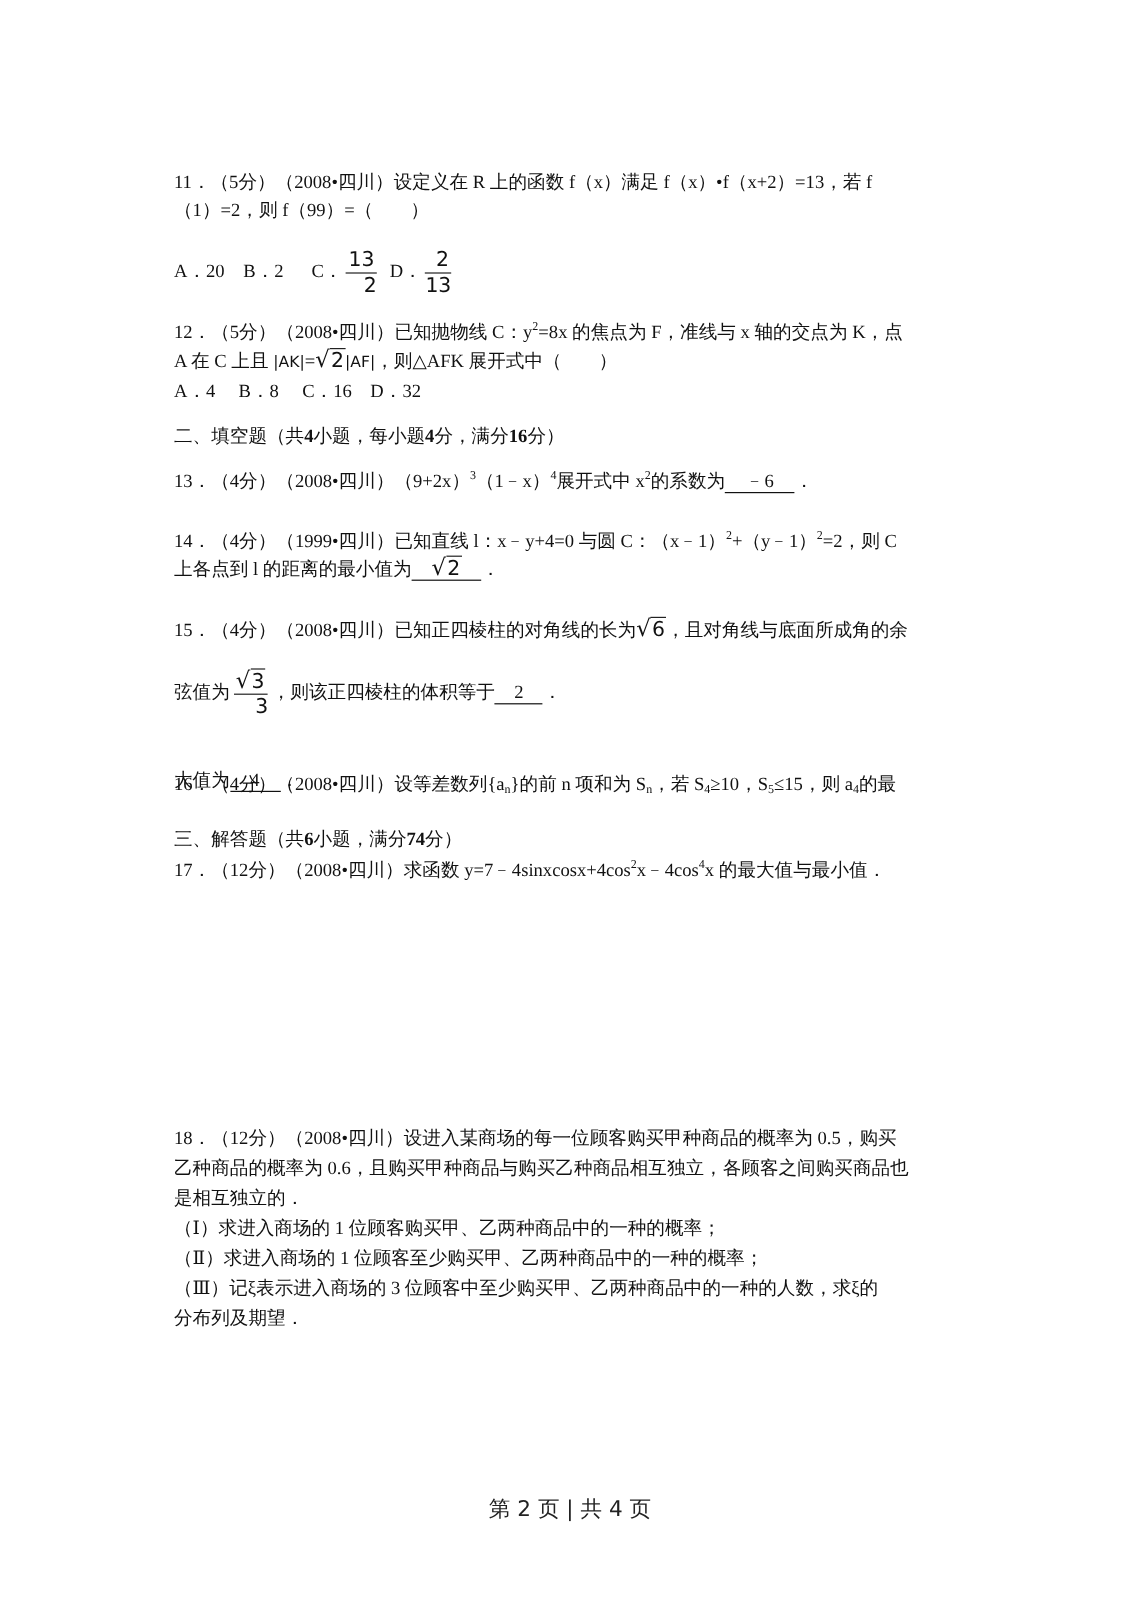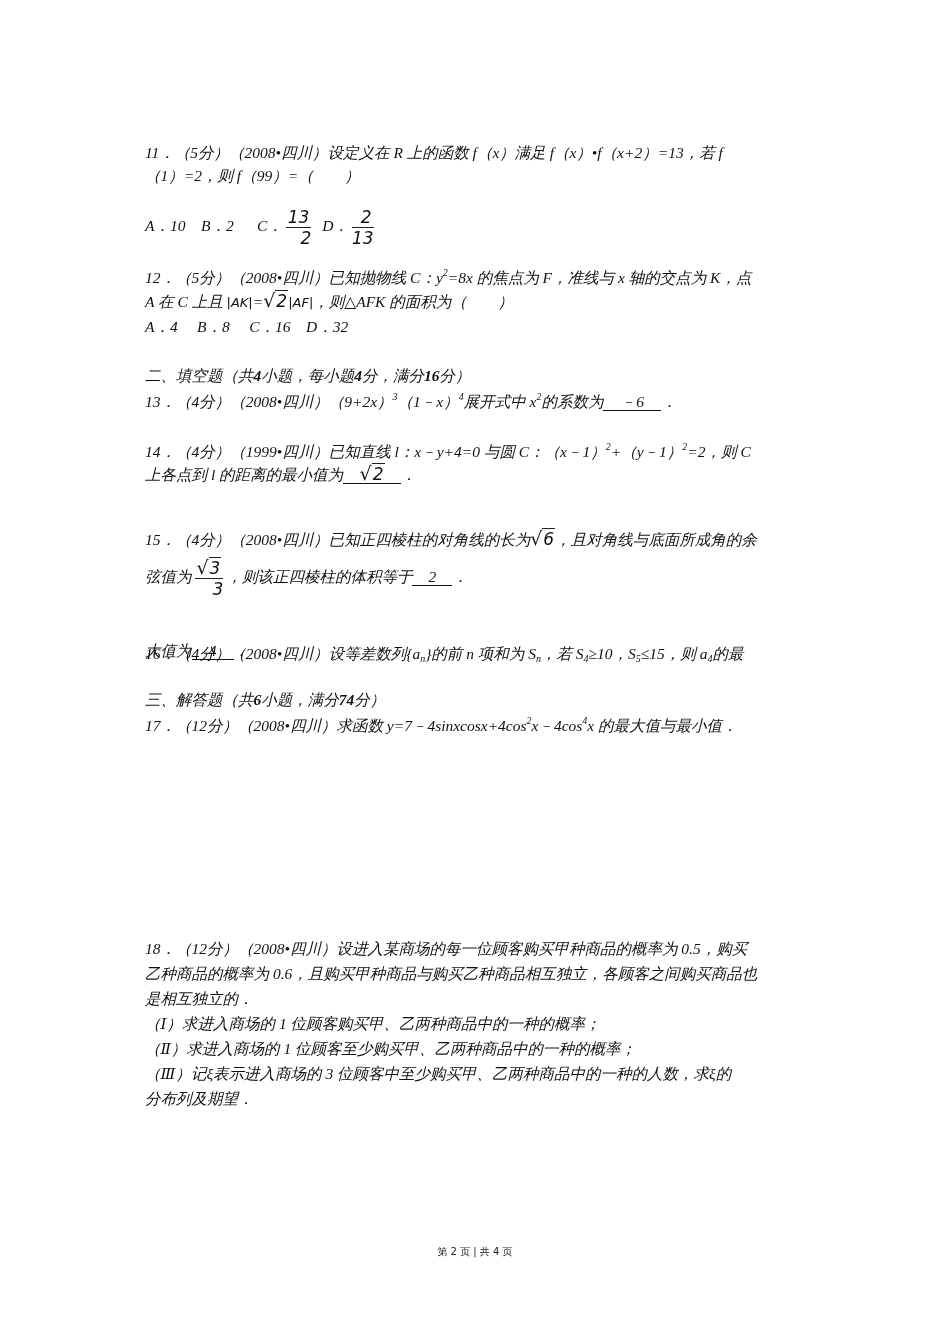--- a/index.html
+++ b/index.html
@@ -1,60 +1,60 @@
 <!DOCTYPE html>
 <html><head>
 <meta charset="utf-8">
 <style>
   html, body { margin:0; padding:0; background:#ffffff; }
   body {
     width:950px; height:1344px; position:relative; overflow:hidden;
     font-family: "Liberation Serif", "DejaVu Serif", serif;
     color:#111111; font-size:15.5px;
   }
-  .ln { position:absolute; left:145px; white-space:nowrap; line-height:20px;font-style:italic; }
+  .ln { position:absolute; left:145px; white-space:nowrap; line-height:20px; }
   .b { font-weight:bold; }
   sup { font-size:10px; vertical-align:7px; line-height:0; }
   sub { font-size:10px; vertical-align:-3px; line-height:0; }
   .blank { display:inline-block; border-bottom:1px solid #111; text-align:center; line-height:16px; }
   .frac { display:inline-block; vertical-align:middle; text-align:right; font-family:"DejaVu Sans", sans-serif; font-size:17px; margin:16px 3px; }
   .frac .num { display:block; border-bottom:1.2px solid #222; padding:0 2px; line-height:20px; }
   .frac .den { display:block; line-height:20px; }
   .sqrt { display:inline-block; font-family:"DejaVu Sans", sans-serif; }
   .sqrt .rad { font-size:19px; }
   .sqrt .arg { border-top:1.2px solid #222; padding:0 1px; font-size:17px; }
   .abs { font-family:"DejaVu Sans", sans-serif; font-size:13px; }
-  .footer { position:absolute; left:0; width:950px; top:1245px; text-align:center; font-family:"DejaVu Sans", sans-serif; font-size:10px; color:#222; }
+  .footer { position:absolute; left:0; width:950px; top:1245px; text-align:center; font-family:"DejaVu Sans", sans-serif; font-size:18px; color:#222; }
 </style>
 </head>
 <body>
 
 <div>
 
   <div class="ln" style="top:143px">11．（5分）（2008•四川）设定义在 R 上的函数 f（x）满足 f（x）•f（x+2）=13，若 f</div>
   <div class="ln" style="top:166px">（1）=2，则 f（99）=（　　）</div>
   <div class="ln" style="top:191px">
-    <span>A．10</span>&nbsp;&nbsp;&nbsp;
+    <span>A．20</span>&nbsp;&nbsp;&nbsp;
     <span>B．2</span>&nbsp;&nbsp;&nbsp;&nbsp;&nbsp;
     <span>C．</span><span class="frac"><span class="num">13</span><span class="den">2</span></span>&nbsp;
     <span>D．</span><span class="frac"><span class="num">2</span><span class="den">13</span></span>
   </div>
 
   <div class="ln" style="top:268px"><span>12．（5分）（2008•四川）已知抛物线 C：y</span><sup>2</sup><span>=8x 的焦点为 F，准线与 x 轴的交点为 K，点</span></div>
-  <div class="ln" style="top:290px"><span>A 在 C 上且</span> <span class="abs">|AK|</span><span>=</span><span class="sqrt"><span class="rad">√</span><span class="arg">2</span></span><span class="abs">|AF|</span><span>，则△AFK 的面积为（　　）</span></div>
+  <div class="ln" style="top:290px"><span>A 在 C 上且</span> <span class="abs">|AK|</span><span>=</span><span class="sqrt"><span class="rad">√</span><span class="arg">2</span></span><span class="abs">|AF|</span><span>，则△AFK 展开式中（　　）</span></div>
   <div class="ln" style="top:317px">A．4　 B．8　 C．16　D．32</div>
 
-  <div class="ln" style="top:366px"><span>二、填空题（共</span><span class="b">4</span><span>小题，每小题</span><span class="b">4</span><span>分，满分</span><span class="b">16</span><span>分）</span></div>
+  <div class="ln" style="top:354px"><span>二、填空题（共</span><span class="b">4</span><span>小题，每小题</span><span class="b">4</span><span>分，满分</span><span class="b">16</span><span>分）</span></div>
 
   <div class="ln" style="top:392px"><span>13．（4分）（2008•四川）（9+2x）</span><sup>3</sup><span>（1﹣x）</span><sup>4</sup><span>展开式中 x</span><sup>2</sup><span>的系数为</span><span class="blank" style="width:58px">﹣6</span><span>．</span></div>
 
   <div class="ln" style="top:442px"><span>14．（4分）（1999•四川）已知直线 l：x﹣y+4=0 与圆 C：（x﹣1）</span><sup>2</sup><span>+（y﹣1）</span><sup>2</sup><span>=2，则 C</span></div>
   <div class="ln" style="top:465px"><span>上各点到 l 的距离的最小值为</span><span class="blank" style="width:58px"><span class="sqrt"><span class="rad">√</span><span class="arg">2</span></span></span><span>．</span></div>
 
-  <div class="ln" style="top:528px"><span>15．（4分）（2008•四川）已知正四棱柱的对角线的长为</span><span class="sqrt"><span class="rad">√</span><span class="arg">6</span></span><span>，且对角线与底面所成角的余</span></div>
+  <div class="ln" style="top:514px"><span>15．（4分）（2008•四川）已知正四棱柱的对角线的长为</span><span class="sqrt"><span class="rad">√</span><span class="arg">6</span></span><span>，且对角线与底面所成角的余</span></div>
   <div class="ln" style="top:541px"><span>弦值为</span><span class="frac"><span class="num"><span class="sqrt"><span class="rad">√</span><span class="arg">3</span></span></span><span class="den">3</span></span><span>，则该正四棱柱的体积等于</span><span class="blank" style="width:40px">2</span><span>．</span></div>
 
   <div class="ln" style="top:644px"><span>16．（4分）（2008•四川）设等差数列{a</span><sub>n</sub><span>}的前 n 项和为 S</span><sub>n</sub><span>，若 S</span><sub>4</sub><span>≥10，S</span><sub>5</sub><span>≤15，则 a</span><sub>4</sub><span>的最</span></div>
   <div class="ln" style="top:641px"><span>大值为</span><span class="blank" style="width:42px">4</span><span>．</span></div>
 
   <div class="ln" style="top:690px"><span>三、解答题（共</span><span class="b">6</span><span>小题，满分</span><span class="b">74</span><span>分）</span></div>
 
   <div class="ln" style="top:716px"><span>17．（12分）（2008•四川）求函数 y=7﹣4sinxcosx+4cos</span><sup>2</sup><span>x﹣4cos</span><sup>4</sup><span>x 的最大值与最小值．</span></div>
 
   <div class="ln" style="top:939px">18．（12分）（2008•四川）设进入某商场的每一位顾客购买甲种商品的概率为 0.5，购买</div>

